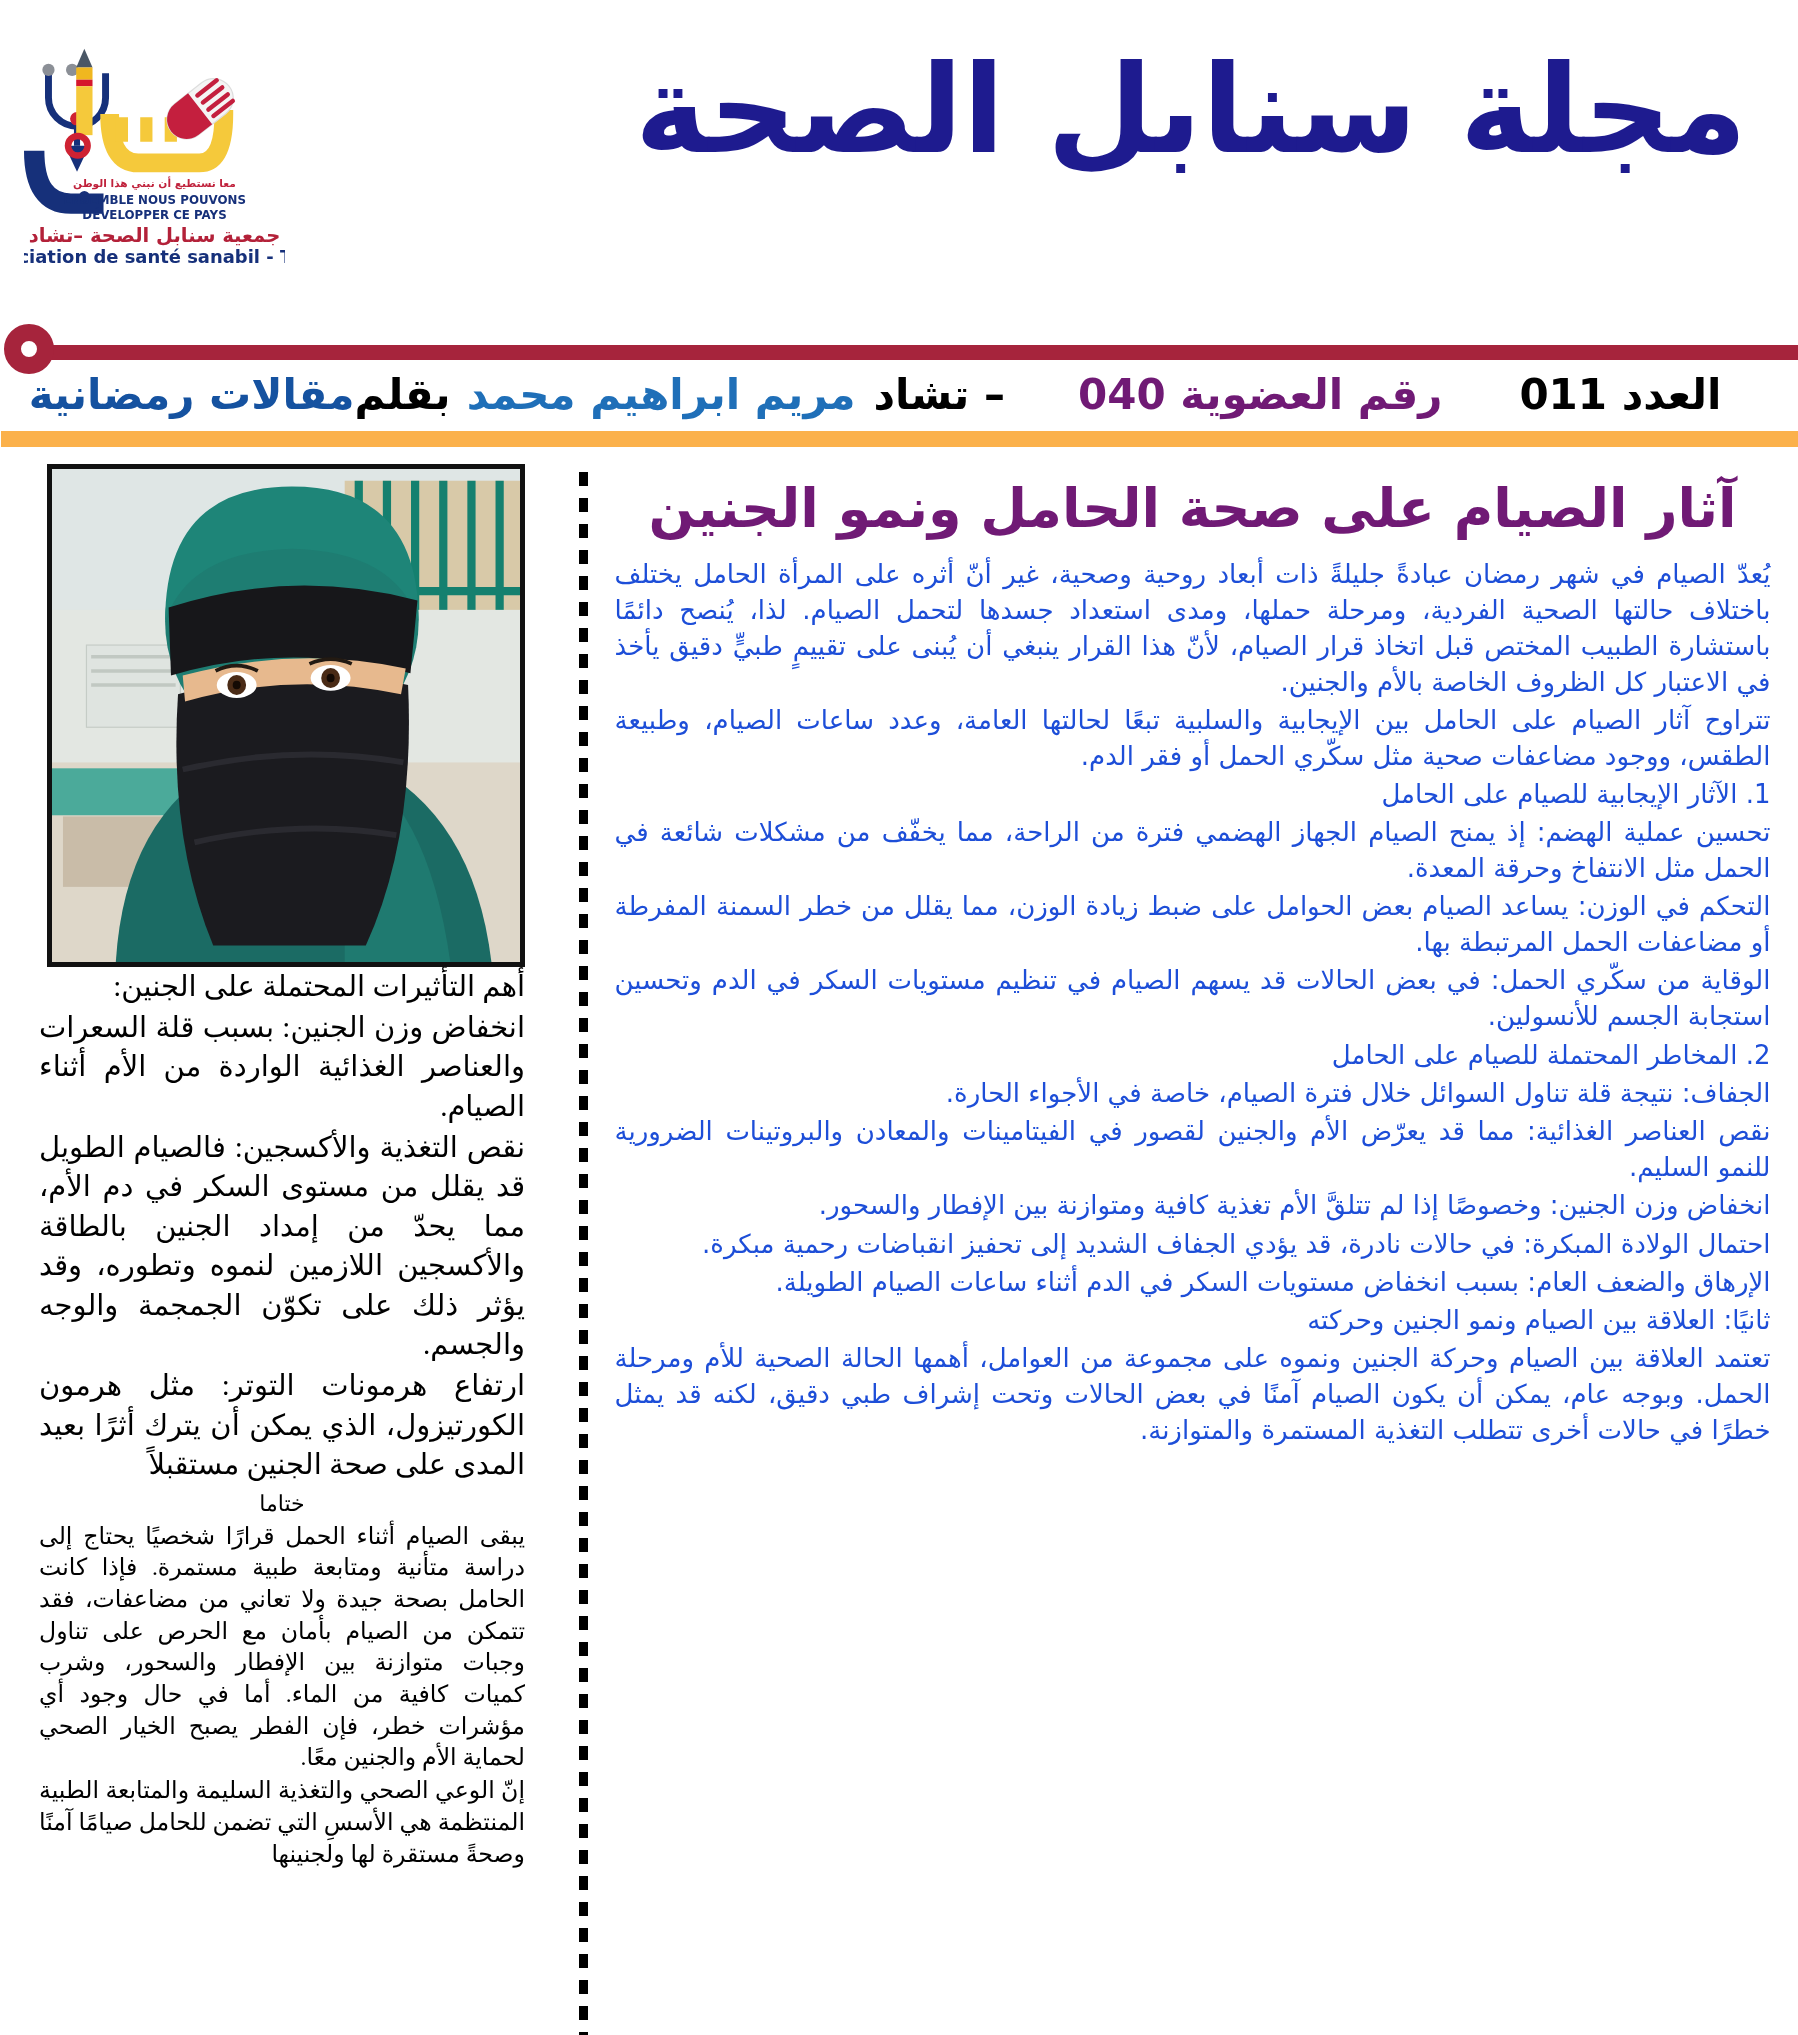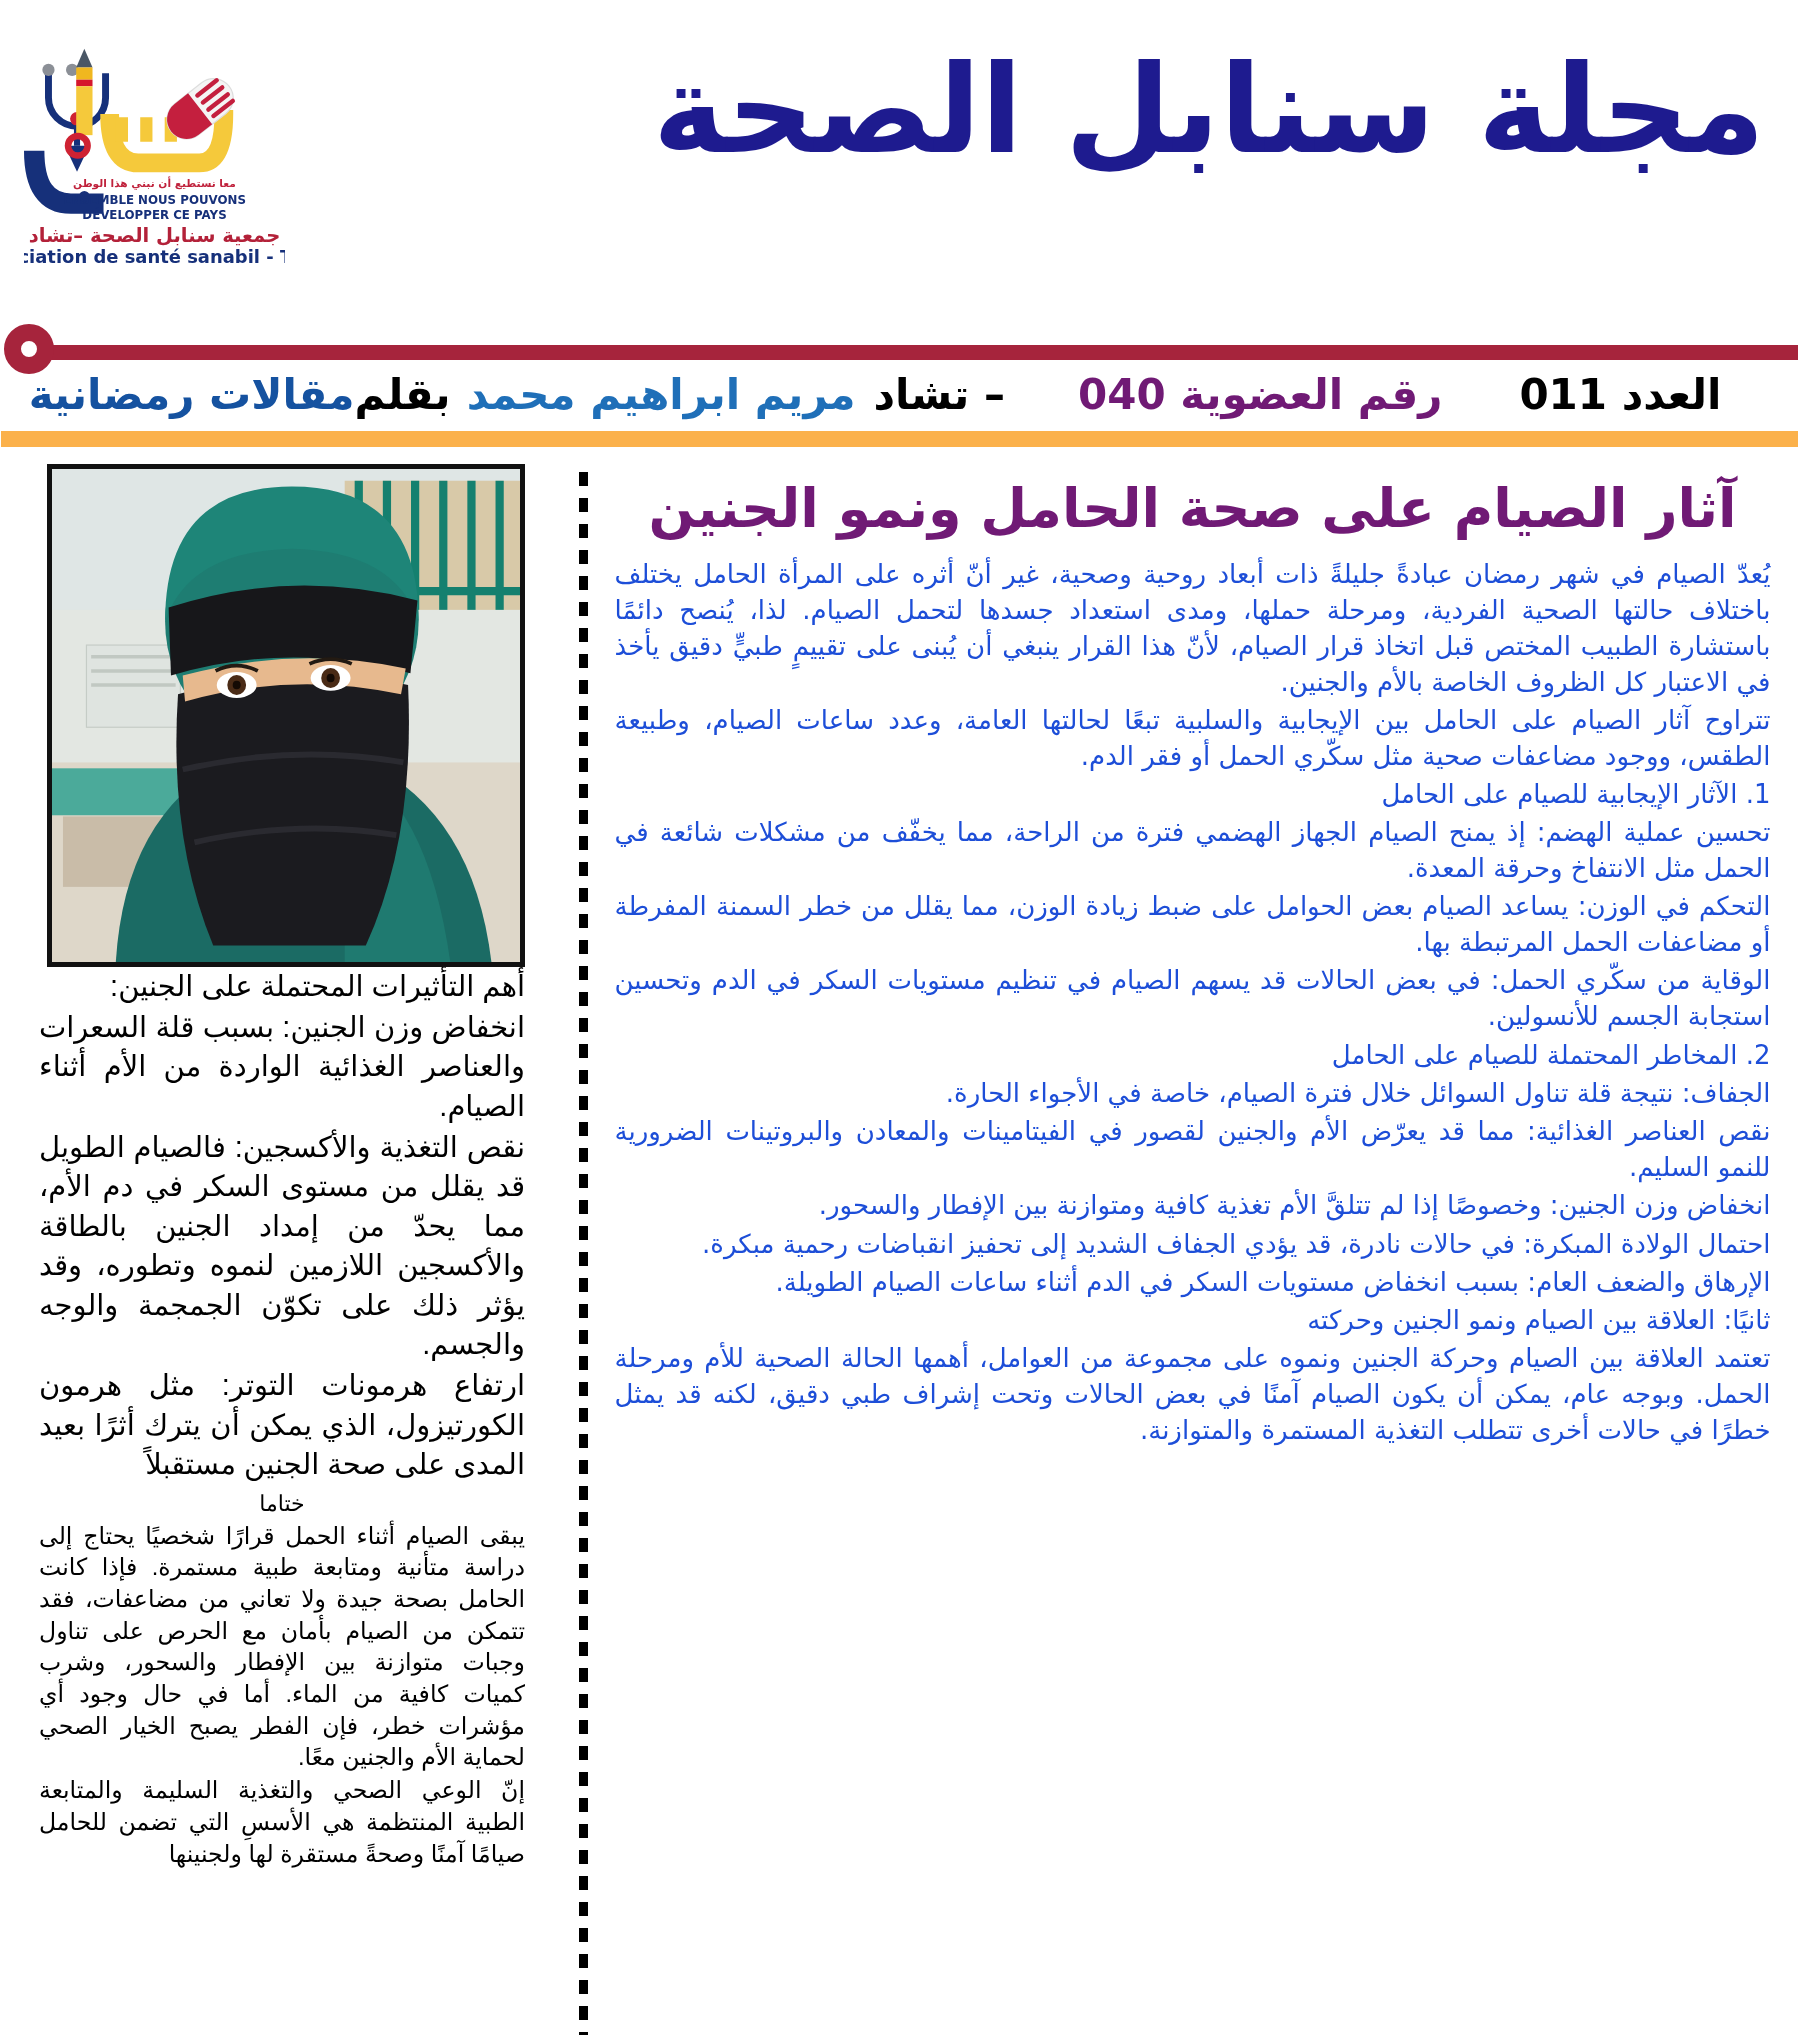--- a/index.html
+++ b/index.html
@@ -14,21 +14,21 @@
 
   
   .masthead{position:relative;height:326px;}
   .logo-box{position:absolute;left:24.4px;top:12.2px;width:261px;height:261px;}
   .logo-svg{width:100%;height:100%;}
   .logo-ar-red{fill:#b32139;font-weight:bold;}
   .logo-ar-sub{fill:#c0223c;font-weight:bold;}
   .logo-fr{fill:#16307a;font-weight:bold;}
 
   .mag-title{
-    position:absolute;right:34px;top:49px;
+    position:absolute;right:52px;top:49px;
     font-family:"DejaVu Sans","Liberation Sans",sans-serif;
     font-size:122px;line-height:1;
     font-weight:bold;color:#1e1b8f;
     letter-spacing:-2.4px;
     white-space:nowrap;
     text-align:center;
   }
 
   
   .rule-red{
@@ -96,21 +96,21 @@
   }
   .photo-frame{
     width:478px;height:503px;border:5.7px solid #111;
     box-sizing:border-box;overflow:hidden;position:relative;background:#cdd6d8;
   }
   .photo-svg{position:absolute;inset:0;width:100%;height:100%;}
   .col-side p{
     margin:0 0 1.6px 0;
     font-size:29px;line-height:1.36;color:#000;
     text-align:justify;
-    font-family:Liberation Sans, sans-serif;
+    font-family:Liberation Serif, serif;
   }
   .col-side p.small{font-size:23.6px;line-height:1.34;}
   .col-side p.khitam{font-size:22px;text-align:center;margin:4.1px 0 2.4px 0;}
 </style>
 </head>
 <body>
 
 <div class="page">
 
   <div class="masthead">

